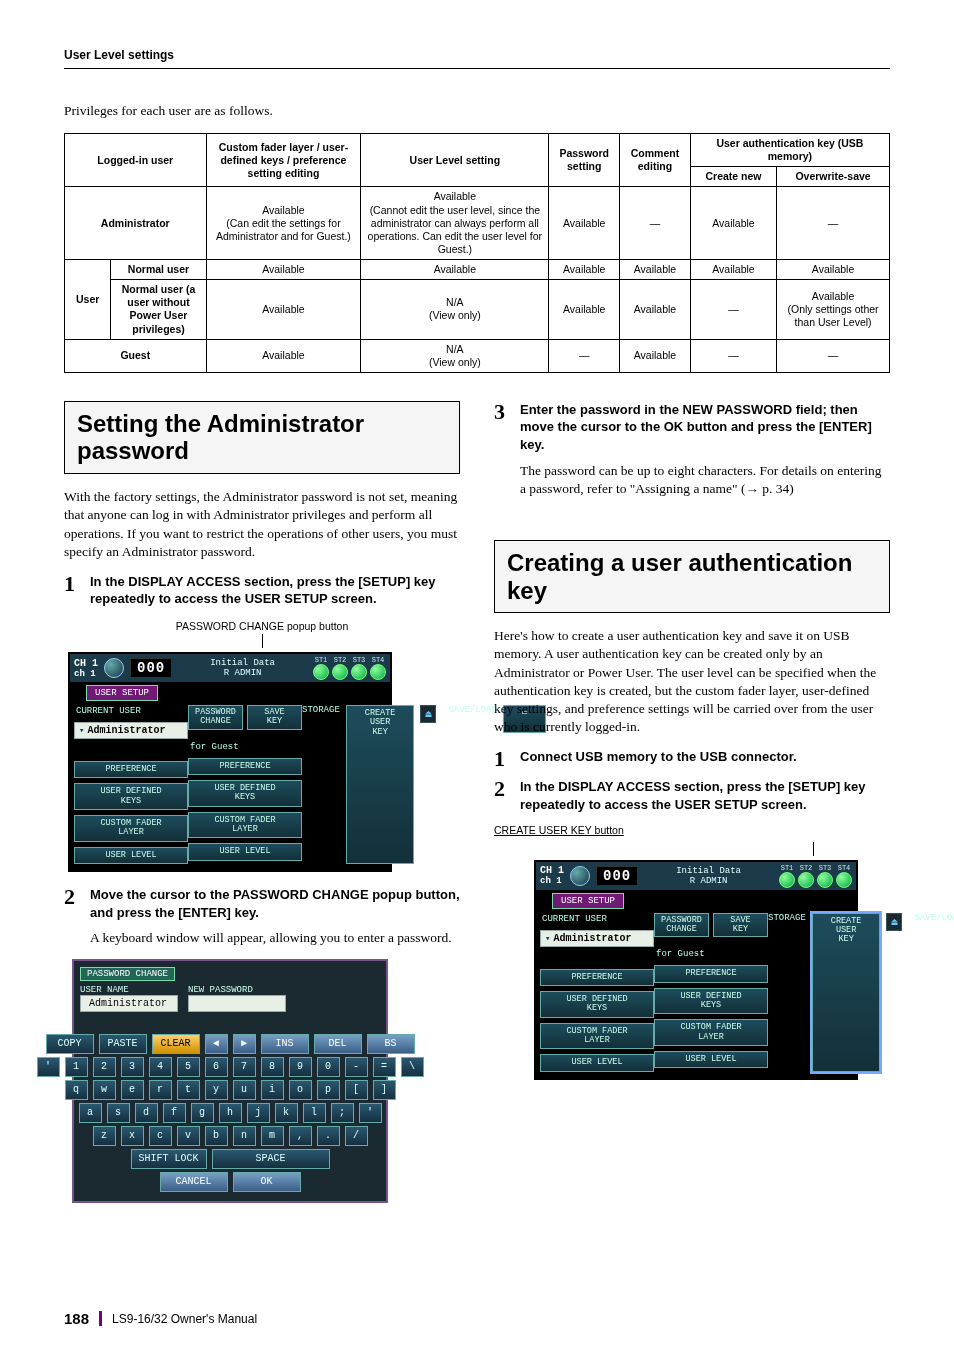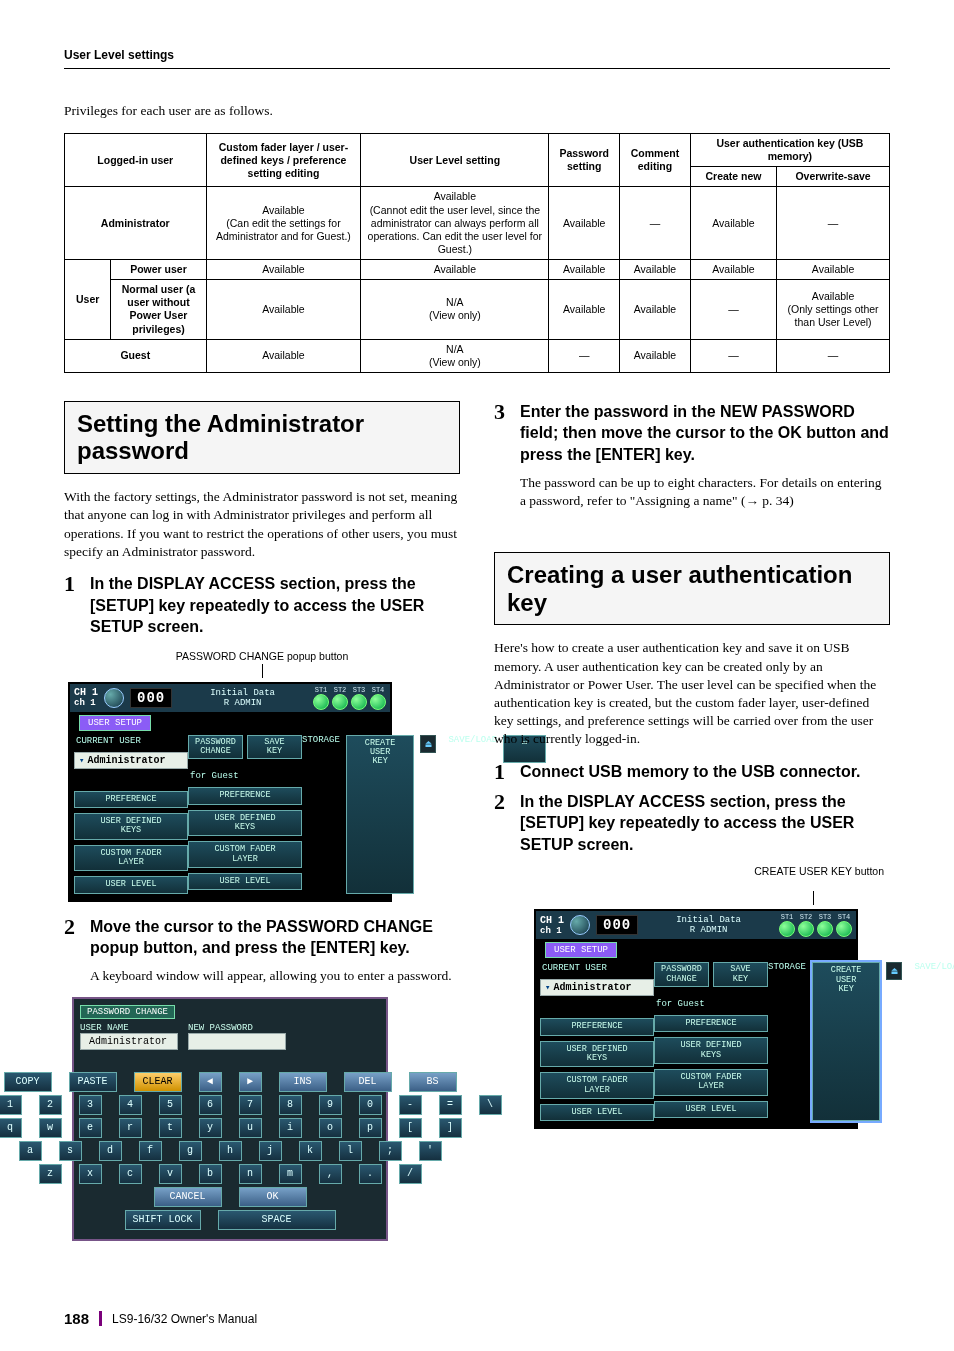--- a/index.html
+++ b/index.html
@@ -73,21 +73,21 @@
   }
   .step-num {
     font-family: "Times New Roman", Times, serif;
     font-weight: bold;
     font-size: 22px;
     line-height: 1;
     min-width: 18px;
   }
   .step-text {
     font-weight: bold;
-    font-size: 16px;
+    font-size: 13px;
     line-height: 1.35;
   }
   .step-sub {
     font-family: "Times New Roman", Times, serif;
     font-size: 13.5px;
     line-height: 1.35;
     margin: 4px 0 12px 26px;
   }
   .caption {
     font-size: 10.5px;
@@ -95,22 +95,23 @@
     margin: 12px 0 2px 0;
   }
   .callout-line {
     width: 1px;
     height: 14px;
     background: #000;
     margin: 0 auto 4px auto;
   }
   .caption-right {
     font-size: 10.5px;
-    text-align: right;
-    margin: 10px 6px 14px 0;
+    text-align: left;
+    margin: 10px 6px 6px 0;
+    text-decoration: underline;
   }
   .callout-line-right {
     width: 1px; height: 14px; background:#000;
     margin: 0 76px 4px auto;
   }
 
   
   .lcd {
     background: #000;
     color: #cfe6ef;
@@ -140,22 +141,22 @@
   .lcd .topbar .title { flex:1; text-align:center; color:#dff; font-size:9px; }
   .lcd .topbar .sts {
     display:flex; gap:3px;
   }
   .lcd .topbar .st {
     width:14px; height:14px; border-radius:50%;
     background: radial-gradient(circle at 30% 30%, #8eff9a, #0a4);
     border:1px solid #7f7;
   }
   .lcd .tab {
-    background:#8b5cf6; color:#fff; padding:2px 8px; display:inline-block;
-    font-size:9px; margin:3px 0 0 9px; border:1px solid #7da;
+    background:#701a75; color:#fff; padding:2px 8px; display:inline-block;
+    font-size:9px; margin:3px 0 0 16px; border:1px solid #7da;
     position:relative;
   }
   .lcd .body {
     display:flex; padding:4px 4px 6px 4px; 
   }
   .lcd .leftcol, .lcd .midcol { flex: 1; display:flex; flex-direction:column; gap:5px; }
   .lcd .rightcol { width: 84px; display:flex; flex-direction:row; gap:6px; }
   .lcd .label {
     color:#bfe; font-size:9px; padding:1px 2px;
   }
@@ -195,21 +196,21 @@
   }
   .kbd .fields {
     display:flex; gap:10px; margin-bottom:22px; align-items:flex-start;
     color:#cfe;
   }
   .kbd .flabel { font-size:9px; }
   .kbd .fval {
     background:#e7efe7; color:#000; padding:2px 8px; border:1px solid #9aa;
     min-width:80px; display:inline-block;
   }
-  .kbd .row { display:flex; gap:17px; margin-bottom:3px; justify-content:center; }
+  .kbd .row { display:flex; gap:5px; margin-bottom:3px; justify-content:center; }
   .kbd .key {
     background: linear-gradient(#2a5870,#153040);
     border:1px solid #6aa; color:#dff;
     min-width:15px; height:18px; line-height:18px; text-align:center;
     font-size:10px; padding:0 3px;
   }
   .kbd .key.wide { min-width:40px; }
   .kbd .key.accent { background: linear-gradient(#77a0c7,#3b5f86); color:#fff; }
   .kbd .key.sel { background: linear-gradient(#ffcf6b,#cf9100); color:#000; }
   .kbd .key.space { min-width:110px; }
@@ -264,21 +265,21 @@
 (Can edit the settings for Administrator and for Guest.)</td>
         <td style="white-space:pre-line">Available
 (Cannot edit the user level, since the administrator can always perform all operations. Can edit the user level for Guest.)</td>
         <td>Available</td>
         <td>—</td>
         <td>Available</td>
         <td>—</td>
       </tr>
       <tr>
         <td rowspan="2" class="rowhead">User</td>
-        <td class="rowhead">Power user</td>
+        <td class="rowhead">Normal user</td>
         <td>Available</td>
         <td>Available</td>
         <td>Available</td>
         <td>Available</td>
         <td>Available</td>
         <td>Available</td>
       </tr>
       <tr>
         <td class="rowhead">Normal user (a user without Power User privileges)</td>
         <td>Available</td>
@@ -468,26 +469,26 @@
             <div class="key">c</div>
             <div class="key">v</div>
             <div class="key">b</div>
             <div class="key">n</div>
             <div class="key">m</div>
             <div class="key">,</div>
             <div class="key">.</div>
             <div class="key">/</div>
           </div>
         <div class="row">
+          <div class="key wide" style="min-width:68px">SHIFT LOCK</div>
+          <div class="key space">SPACE</div>
+        </div>
+        <div class="row">
           <div class="key wide accent" style="min-width:60px">CANCEL</div>
           <div class="key wide accent" style="min-width:60px">OK</div>
-        </div>
-        <div class="row">
-          <div class="key wide" style="min-width:68px">SHIFT LOCK</div>
-          <div class="key space">SPACE</div>
         </div>
       </div>
     </div>
 
     <div class="col">
       <div class="step">
         <div class="step-num">3</div>
         <div class="step-text">Enter the password in the NEW PASSWORD field; then move the cursor to the OK button and press the [ENTER] key.</div>
       </div>
       <p class="step-sub">The password can be up to eight characters. For details on entering a password, refer to "Assigning a name" (→ p. 34)</p>

